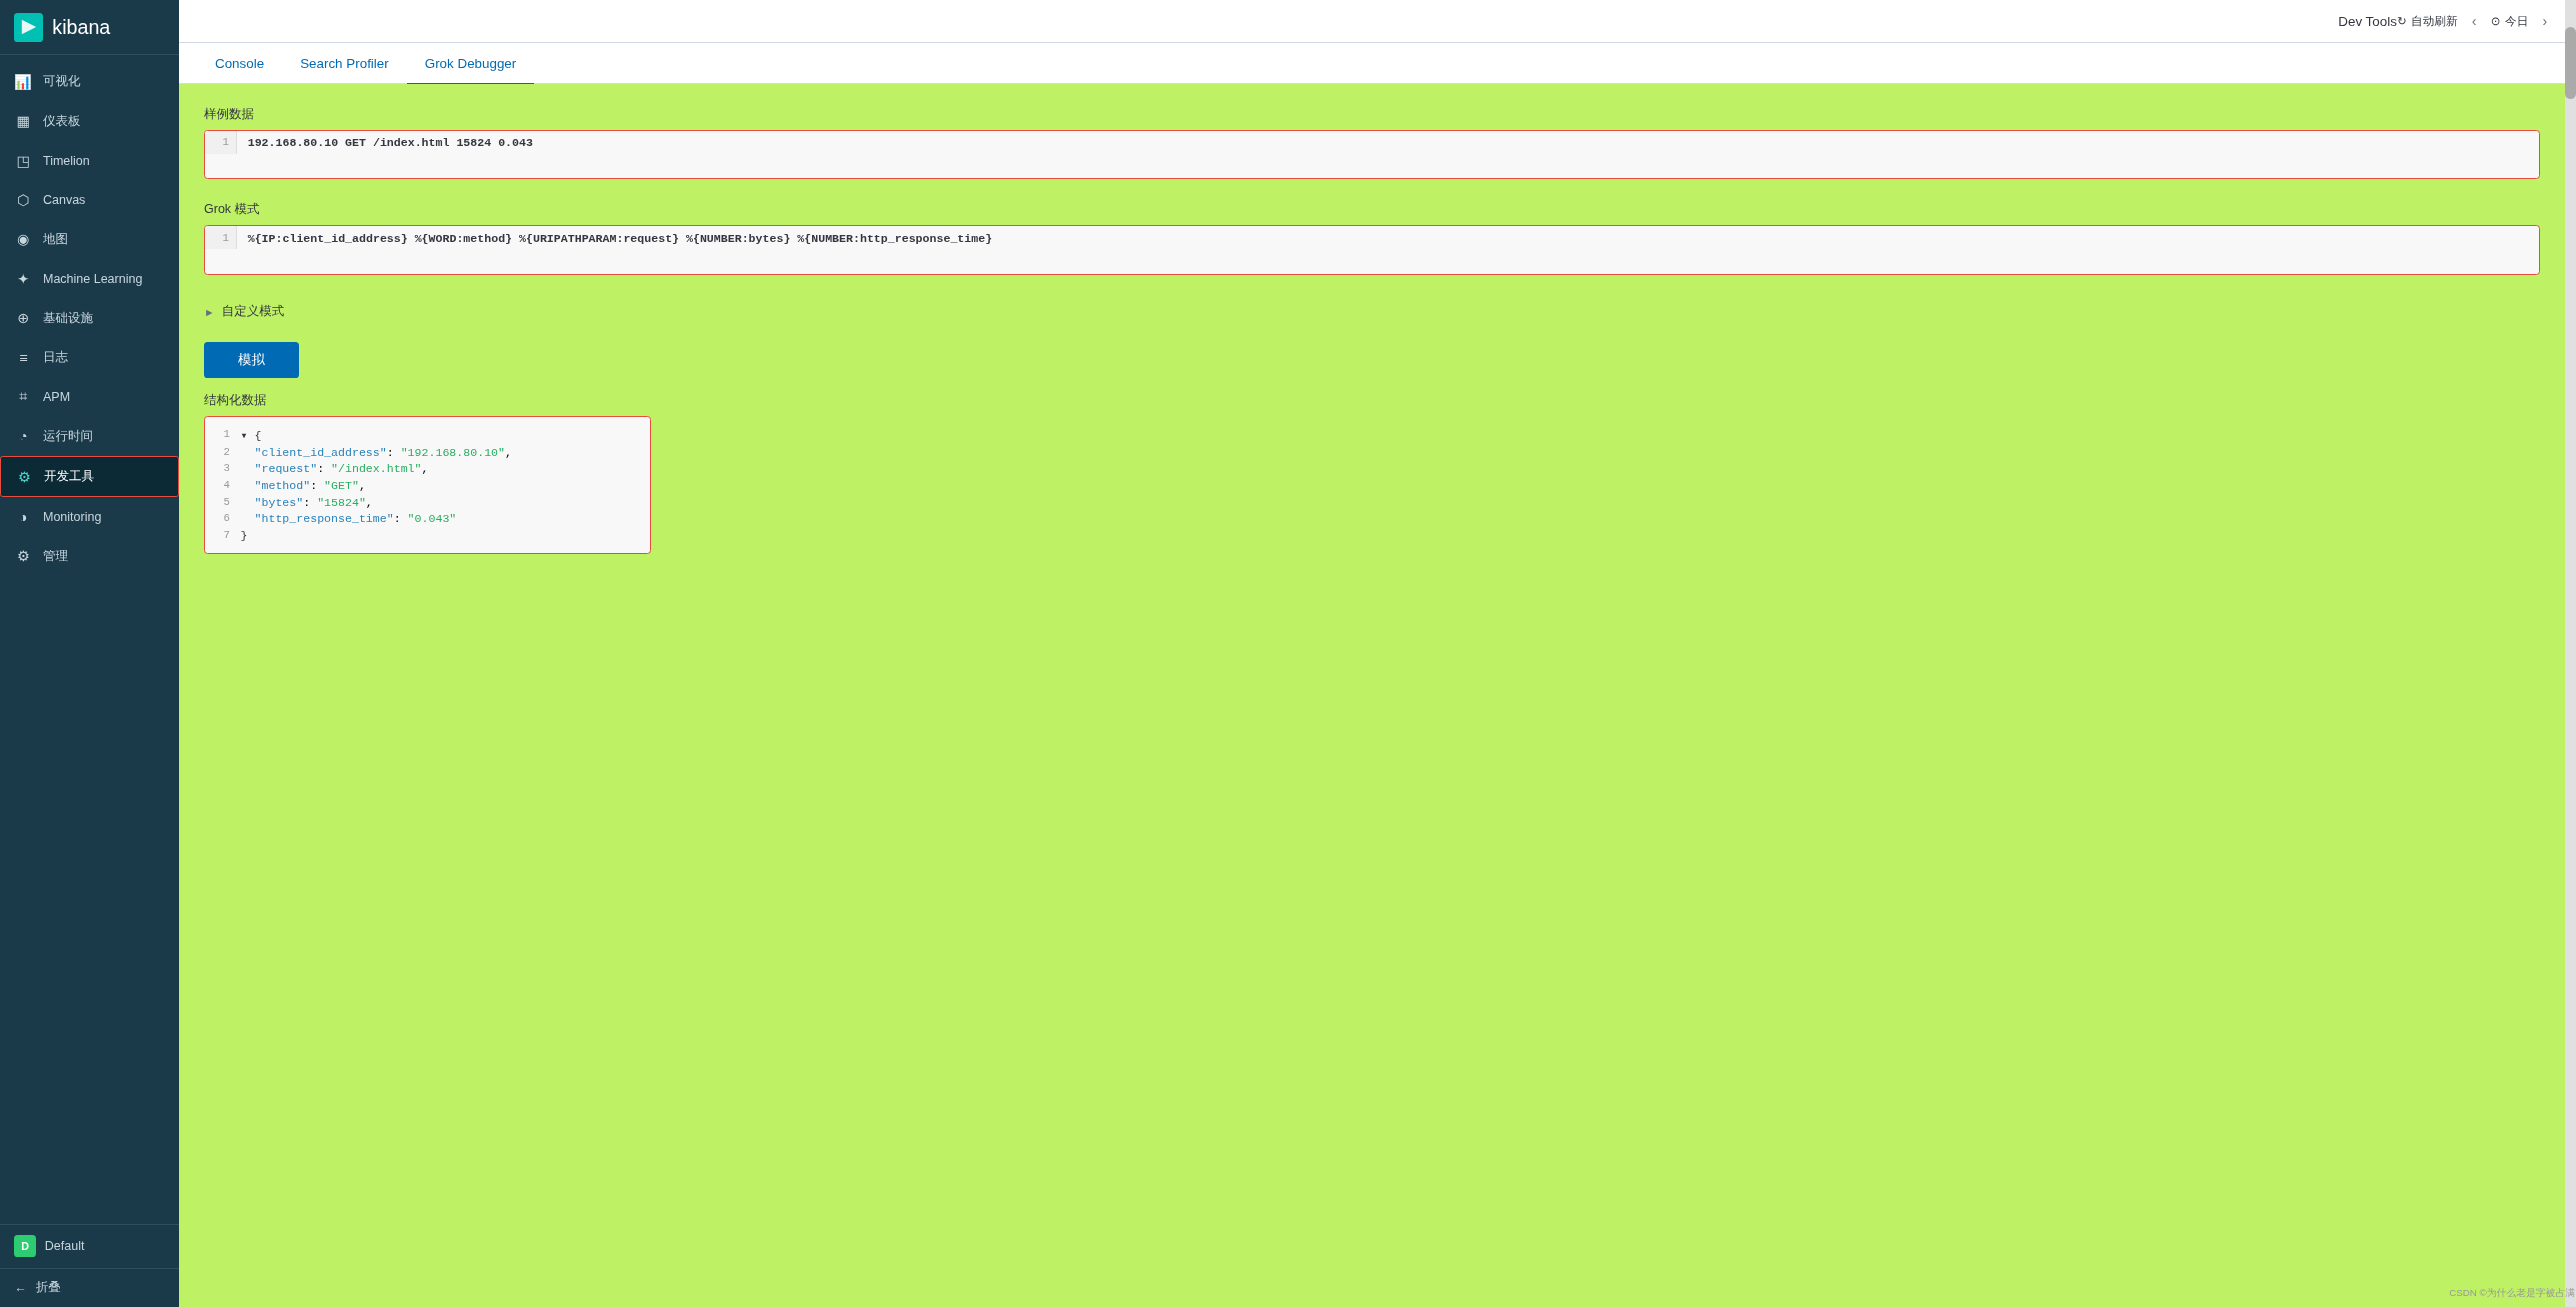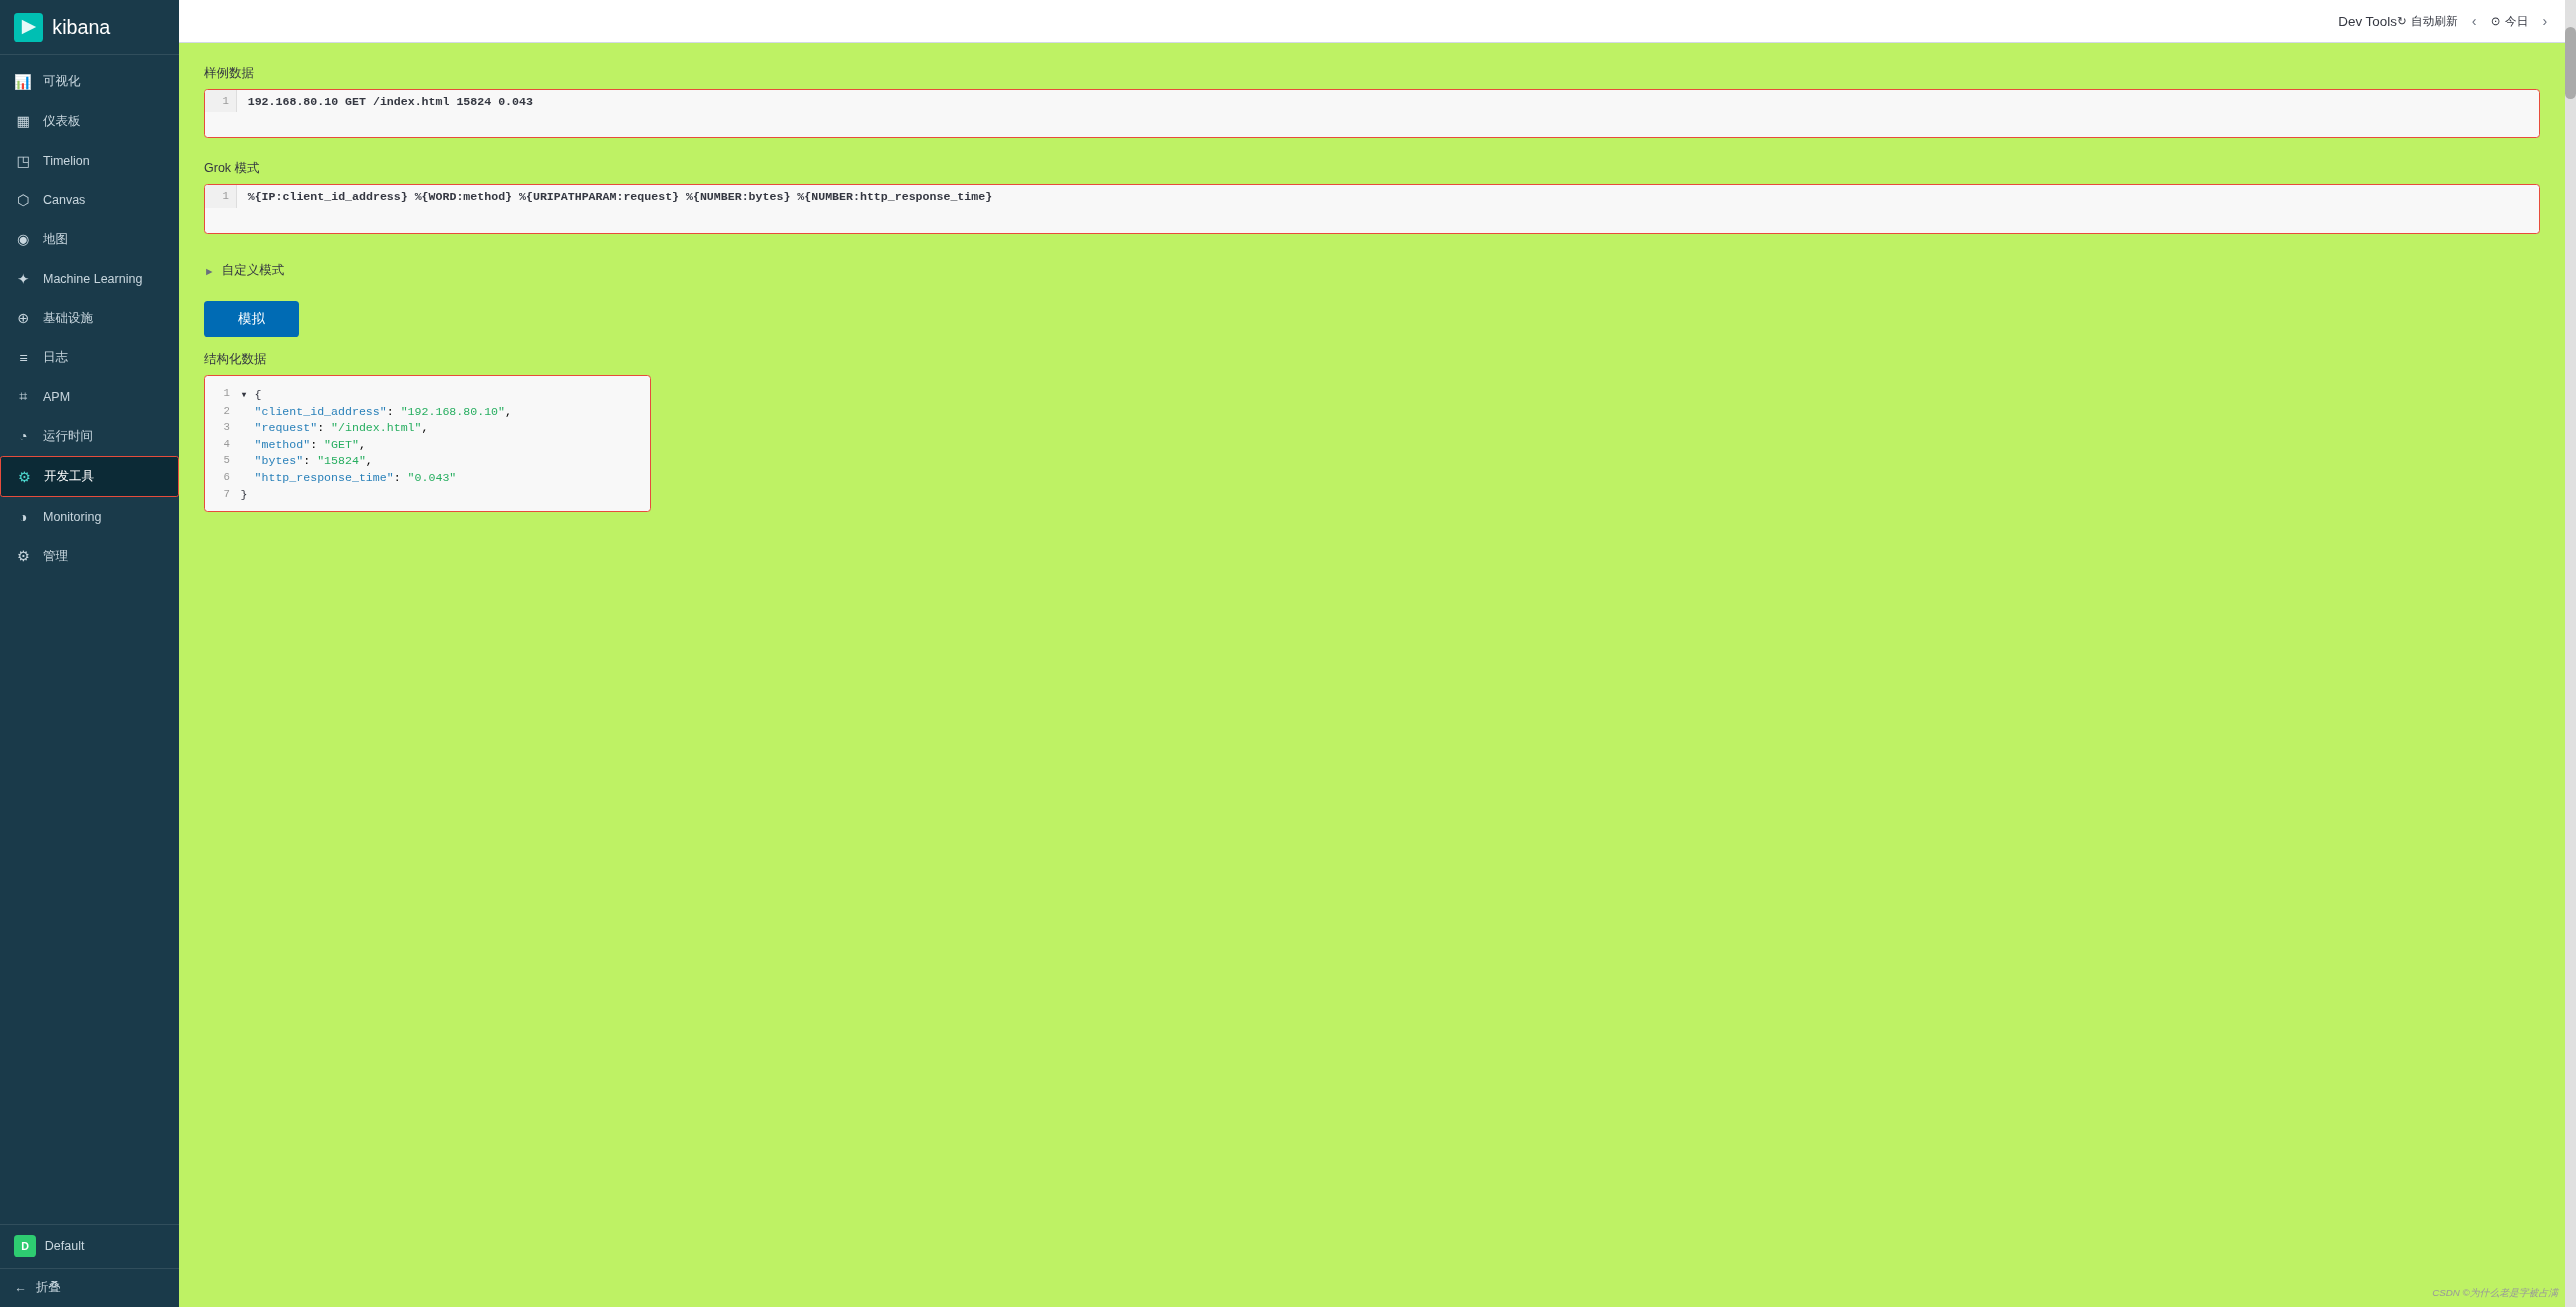--- a/index.html
+++ b/index.html
@@ -274,24 +274,23 @@
       white-space: pre;
     }
     .json-key { color: #2980b9; }
     .json-string { color: #27ae60; }
     .json-brace { color: #343741; }
 
     
     .footer-mark {
       position: fixed;
       bottom: 7.2px;
-      right: 18px;
+      right: 1px;
       font-size: 9.8px;
       color: #999;
-      font-style: italic;
     }
   </style>
 </head>
 <body>
 
 <div class="sidebar">
   <div class="sidebar-logo">
     <div class="logo-icon">
       <svg width="18" height="18" viewBox="0 0 20 20">
           <polygon points="2,18 18,10 2,2" fill="#fff" opacity="0.9"></polygon>
@@ -374,20 +373,25 @@
       </div>
       <span class="arrow-btn">‹</span>
       <div class="date-btn">
         <span>⊙</span>
         <span>今日</span>
       </div>
       <span class="arrow-btn">›</span>
     </div>
   </div>
 
+  <div class="tabs">
+    <div class="tab">Console</div>
+    <div class="tab">Search Profiler</div>
+    <div class="tab active">Grok Debugger</div>
+  </div>
 
   <div class="content">
 
     <div class="section">
       <div class="section-label">样例数据</div>
       <div class="code-editor highlighted">
         <div class="code-line">
           <div class="line-num">1</div>
           <div class="line-content">192.168.80.10 GET /index.html 15824 0.043</div>
         </div>

